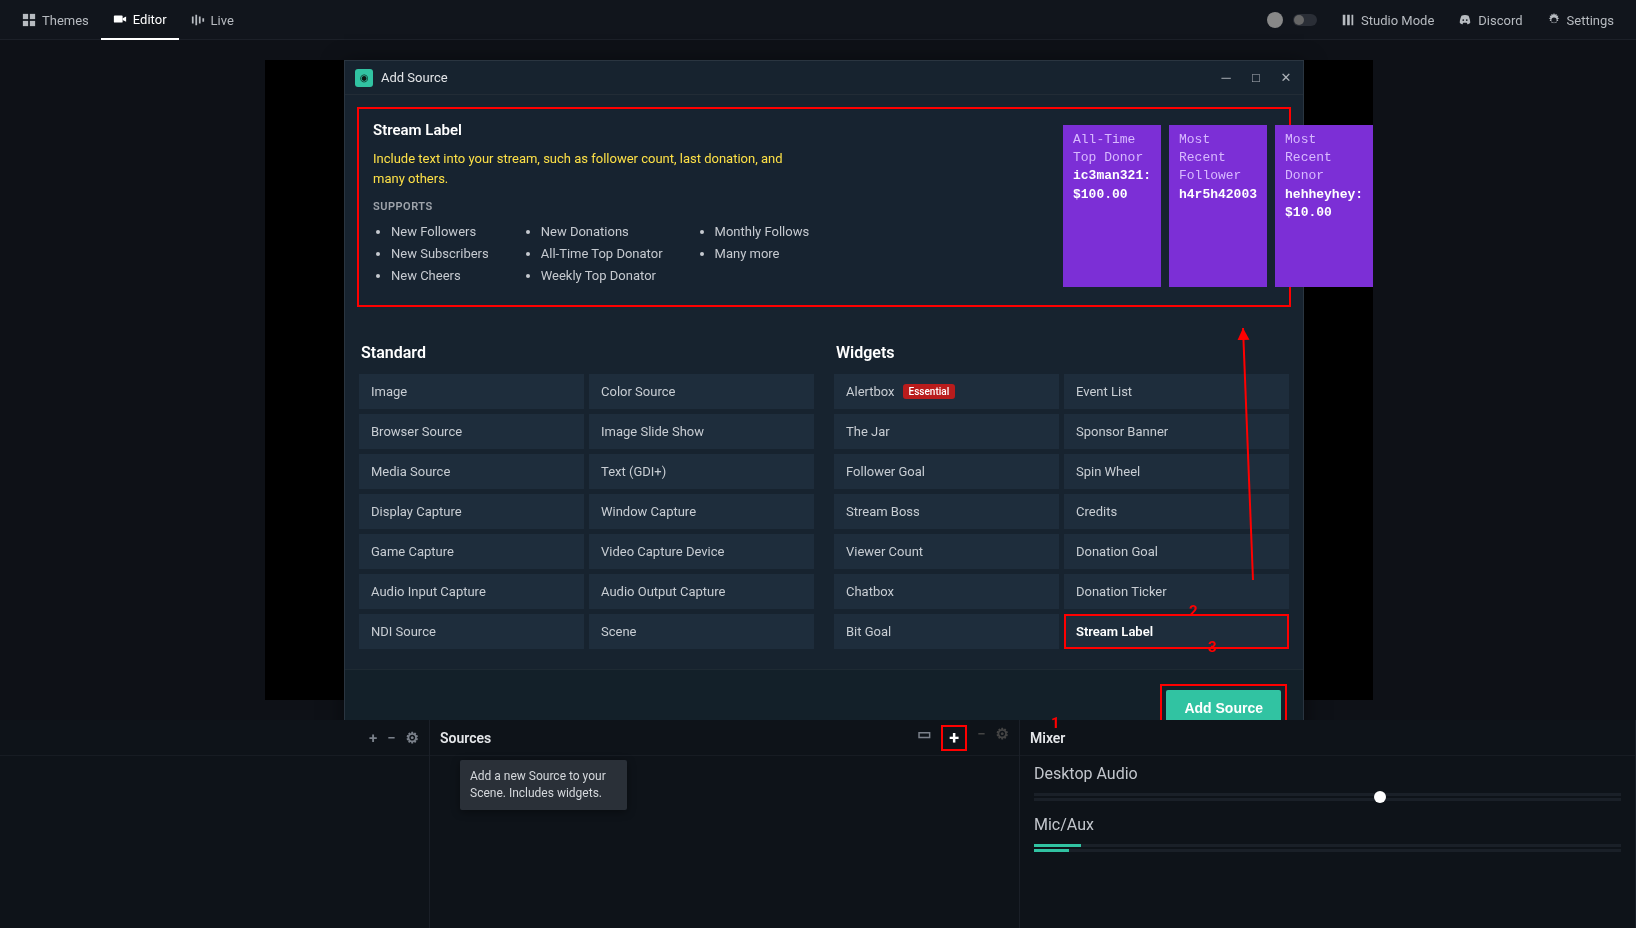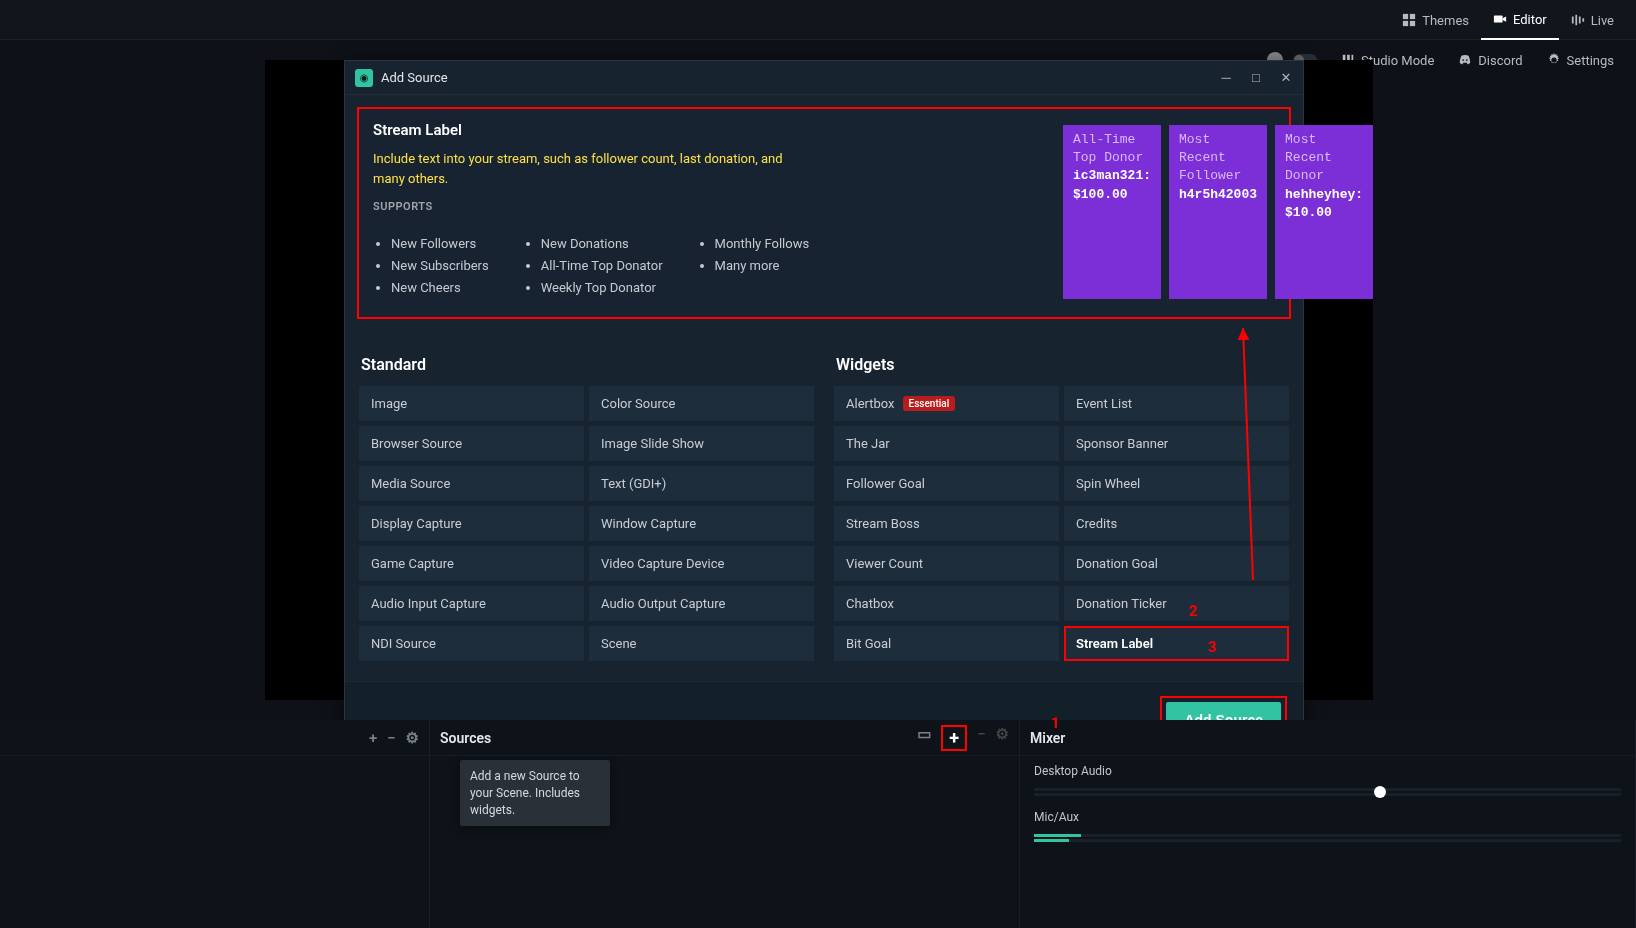--- a/index.html
+++ b/index.html
@@ -12,25 +12,24 @@
   height: 928px;
   overflow: hidden;
   position: relative;
 }
 
 
 .topbar {
   height: 40px;
   background: #11151c;
   display: flex;
-  align-items: flex-end;
+  align-items: flex-start;
   padding: 0 10px;
   border-bottom: 1px solid #1c2028;
   justify-content: space-between;
-  flex-direction: column;
 }
 .topbar-left, .topbar-right { display: flex; align-items: center; gap: 0; }
 .nav-item {
   display: flex;
   align-items: center;
   gap: 6px;
   padding: 0 12px;
   height: 40px;
   color: #b7bbc0;
   cursor: pointer;
@@ -110,21 +109,21 @@
   border: 2px solid #ff0000;
   background: #172330;
   display: flex;
   gap: 30px;
 }
 .detail-left { flex: 1; }
 .detail-title { color: #fff; font-weight: 600; font-size: 15px; margin-bottom: 10px; }
 .detail-desc { color: #fde047; font-size: 13px; line-height: 1.5; max-width: 440px; margin-bottom: 12px; }
 .supports-label { color: #a0a5ac; font-size: 11px; font-weight: 600; letter-spacing: 0.5px; margin-bottom: 8px; }
 .supports-cols { display: flex; gap: 34px; }
-.supports-cols ul { list-style: disc; padding-left: 18px; margin-top: 12px; }
+.supports-cols ul { list-style: disc; padding-left: 18px; }
 .supports-cols li { color: #c6cad0; font-size: 13px; line-height: 1.7; }
 .detail-right { width: 212px; display: flex; flex-direction: row; gap: 8px; padding-top: 4px;}
 .preview-card {
   background: #7c2fd6;
   padding: 6px 10px;
   font-family: "Courier New", monospace;
   font-size: 13px;
   line-height: 1.4;
 }
 .preview-card .line1 { color: #d8b9ff; }
@@ -230,21 +229,21 @@
   font-size: 14px;
   font-weight: 600;
   border-bottom: 1px solid #171c23;
 }
 .panel-header .icons { display: flex; gap: 10px; color: #7a808a; font-size: 15px; }
 .panel-scenes { width: 430px; }
 .panel-sources { width: 590px; }
 .panel-mixer { flex: 1; }
 .mixer-content { padding: 8px 14px; }
 .mixer-row { margin-bottom: 14px; }
-.mixer-label { color: #c2c6cc; font-size: 12px; margin-bottom: 10px; }
+.mixer-label { color: #c2c6cc; font-size: 16px; margin-bottom: 10px; }
 .mixer-track {
   height: 8px;
   background: linear-gradient(to bottom, #1a2028 0%, #1a2028 40%, #0e1319 40%, #0e1319 60%, #1a2028 60%);
   position: relative;
   width: 100%;
 }
 .mixer-track-fill {
   position: absolute;
   left: 0; top: 0;
   height: 3px;
@@ -265,21 +264,21 @@
   font-weight: bold;
   line-height: 1;
 }
 
 .tooltip {
   position: absolute;
   background: #2a3038;
   color: #d5d8dc;
   padding: 8px 10px;
   font-size: 12px;
-  width: 150px;
+  width: 167px;
   line-height: 1.4;
   border-radius: 2px;
   box-shadow: 0 2px 8px rgba(0,0,0,0.4);
 }
 </style>
 </head>
 <body>
 
 <div class="topbar">
   <div class="topbar-left">

